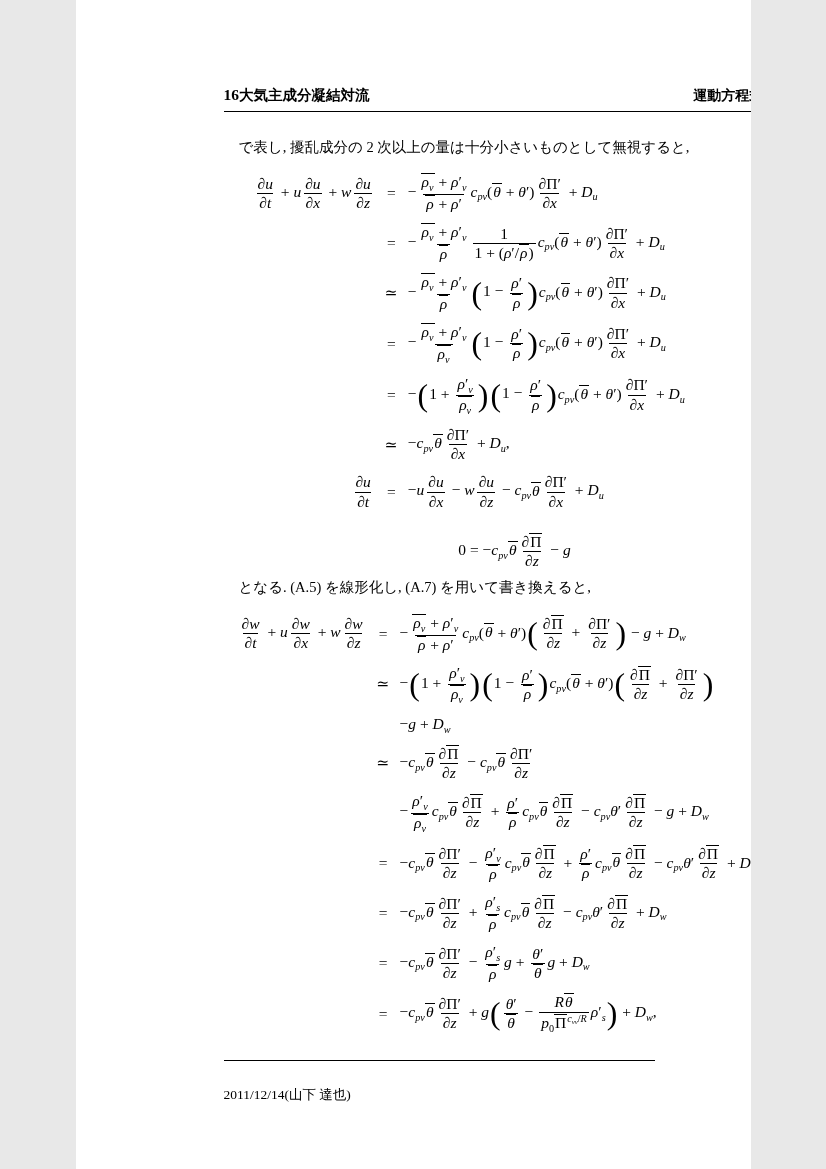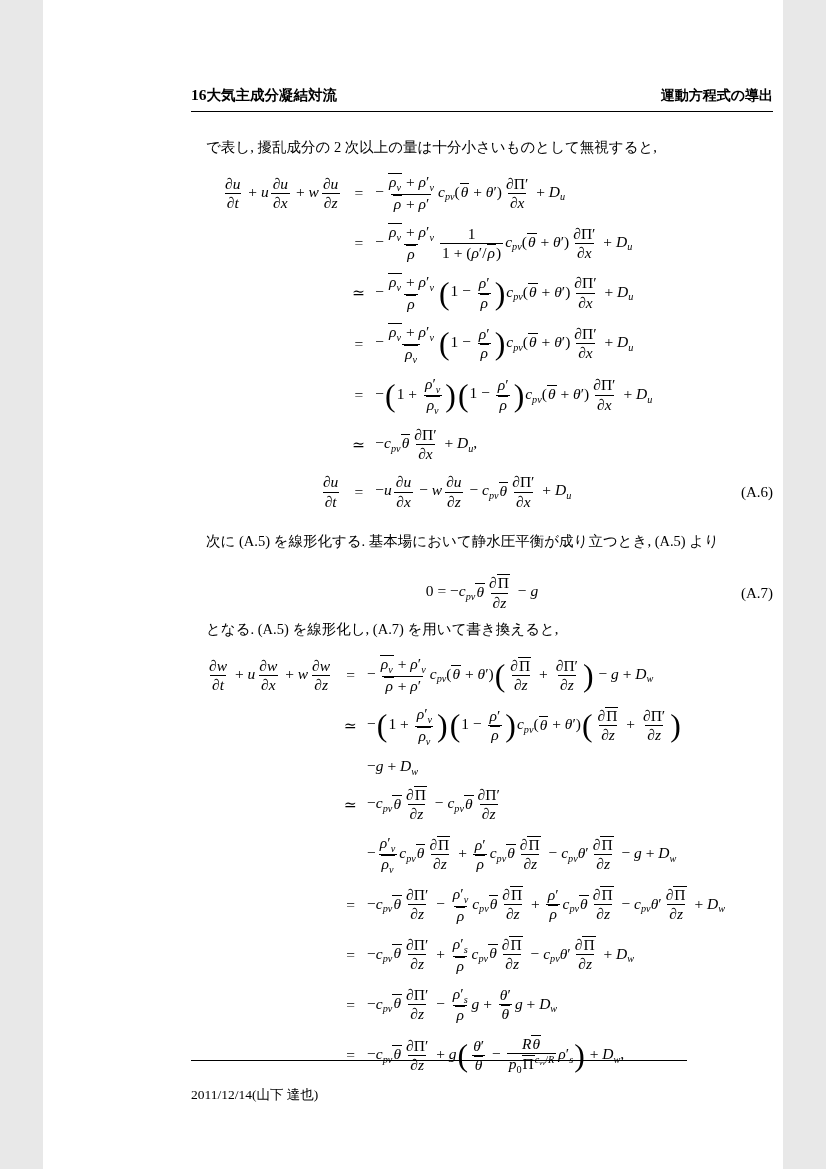--- a/index.html
+++ b/index.html
@@ -1,17 +1,17 @@
 <!DOCTYPE html>
 <html><head>
 <meta charset="utf-8">
 <style>
   html,body { margin:0; padding:0; background:#e8e8e8; }
   .page {
-    position:relative; width:740px; height:1169px; margin:0 auto;
+    position:relative; width:675px; height:1169px; margin:0 auto;
     background:#ffffff; color:#000;
     font-family:"Liberation Serif","DejaVu Serif",serif;
     overflow:hidden;
   }
   .content { position:absolute; left:148px; top:86px; width:582px; }
 
   
   .pageheader {
     display:flex; align-items:baseline;
     border-bottom:1.3px solid #000; padding-bottom:6px;
@@ -198,21 +198,20 @@
           </span><span class="mr"> − </span><span class="mi">w</span><span class="mf">
             <span class="n"><span class="mi">∂u</span></span>
             <span class="d"><span class="mi">∂z</span></span>
           </span><span class="mr"> − </span><span class="mi">c</span><span class="msub"><span class="mi">pv</span></span><span class="mo"><span class="mi">θ</span></span><span class="mf">
             <span class="n"><span class="mi">∂</span><span class="mr">Π′</span></span>
             <span class="d"><span class="mi">∂x</span></span>
           </span><span class="mr"> + </span><span class="mi">D</span><span class="msub"><span class="mi">u</span></span></div>
         <div class="eq-tag">(A.6)</div>
       </div>
 
-    <p class="para p3">次に (A.5) を線形化する. 基本場において静水圧平衡が成り立つとき, (A.5) より</p>
 
     <div class="eq-single">
       <span class="eq-center"><span class="mr">0 = −</span><span class="mi">c</span><span class="msub"><span class="mi">pv</span></span><span class="mo"><span class="mi">θ</span></span><span class="mf">
             <span class="n"><span class="mi">∂</span><span class="mo"><span class="mr">Π</span></span></span>
             <span class="d"><span class="mi">∂z</span></span>
           </span><span class="mr"> − </span><span class="mi">g</span></span>
       <span class="eq-tag">(A.7)</span>
     </div>
 
     <p class="para p4">となる. (A.5) を線形化し, (A.7) を用いて書き換えると,</p>

